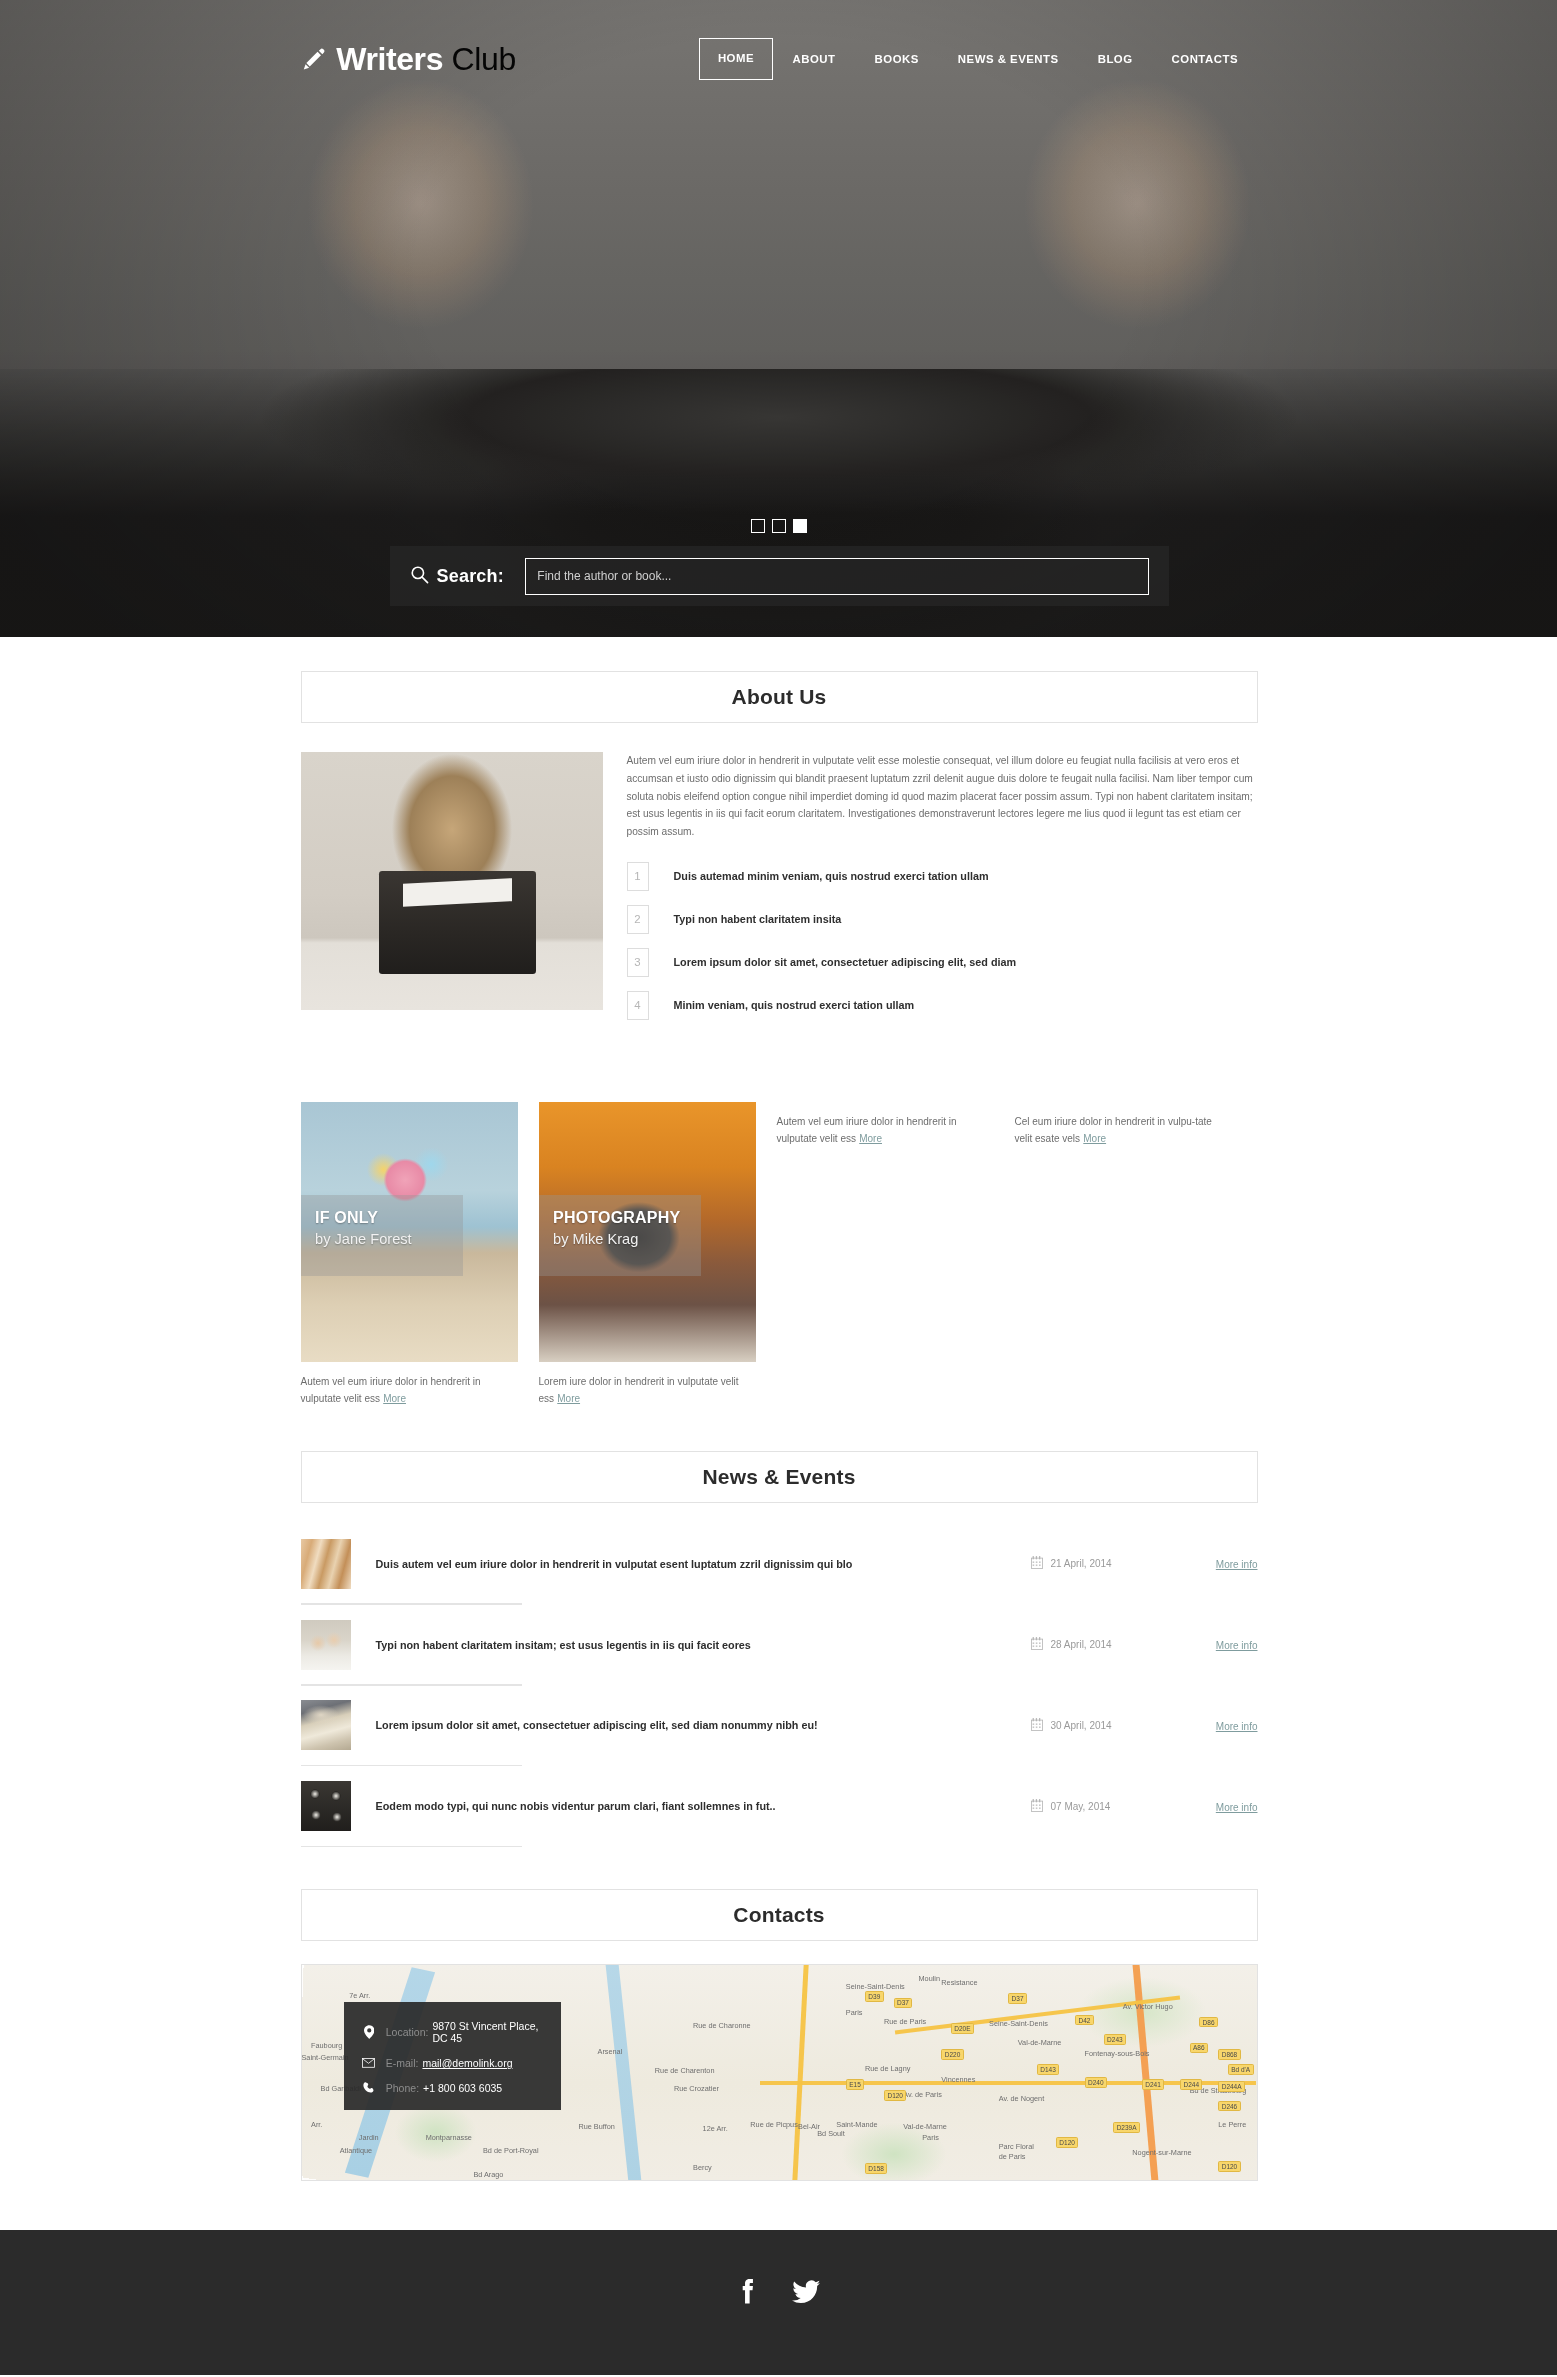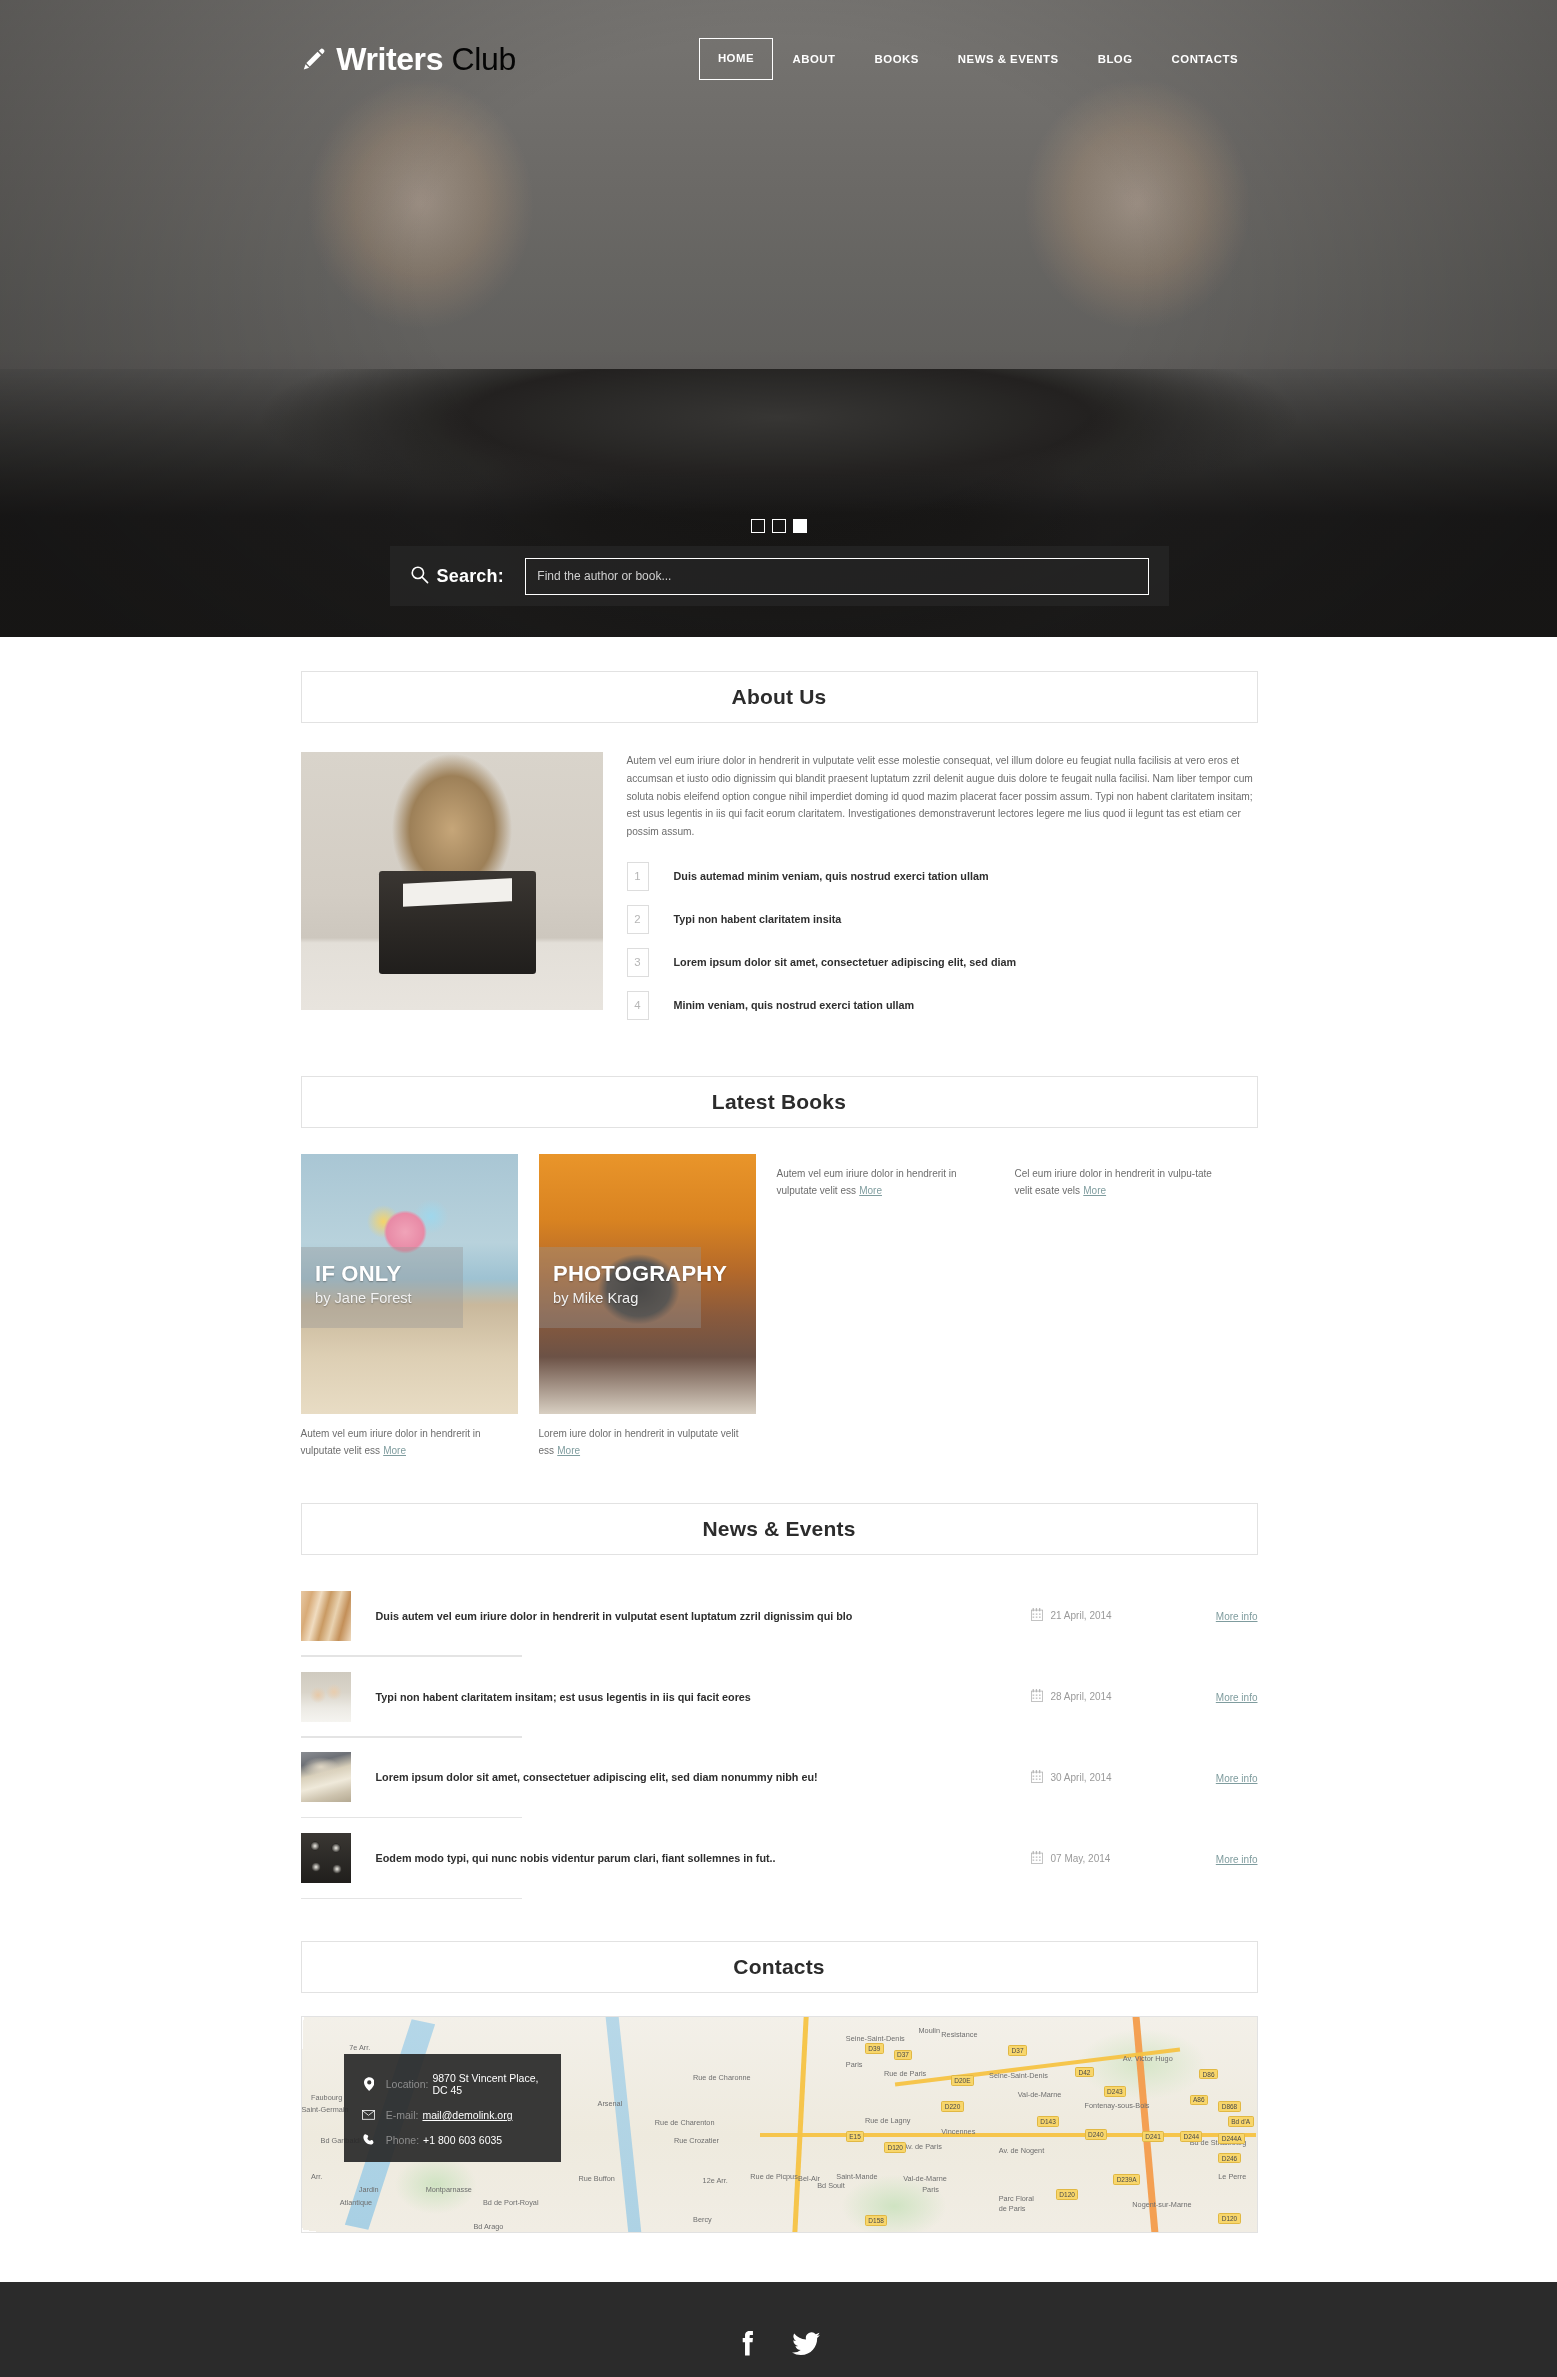--- a/index.html
+++ b/index.html
@@ -180,21 +180,21 @@
       linear-gradient(180deg,#b9ad98 0%,#b0a48e 38%,#a2957f 56%,#b3a58c 74%,#c7b89c 100%);
   }
   .book-overlay{
     position:absolute; left:0; top:93px; width:162px; height:81px;
     background:rgba(150,150,150,.38);
   }
   .book-title-wrap{
     position:absolute; left:14.6px; top:107px; width:179px;
   }
   .book-title{
-    color:#ffffff; font-weight:bold; font-size:22px; letter-spacing:0.2px;
+    color:#ffffff; font-weight:bold; font-size:16px; letter-spacing:0.2px;
     text-shadow:0 0.8px 1.6px rgba(0,0,0,.3); line-height:1.18;
   }
   .book-author{
     color:#f2f2f2; font-size:14.6px; font-weight:300; margin-top:3.2px;
     text-shadow:0 0.8px 1.6px rgba(0,0,0,.3);
   }
   .book-desc{
     margin-top:11.4px; font-size:10px; line-height:1.7; color:#6d6d6d;
   }
   .book-desc a{ color:#7f9c9e; text-decoration:underline; margin-left:3.2px; }
@@ -373,21 +373,20 @@
           <div class="num-item">
             <span class="num-box">4</span>
             <span class="num-label">Minim veniam, quis nostrud exerci tation ullam</span>
           </div>
         </div>
       </div>
     </div>
   </section>
 
   <section class="container" style="padding-top:47px;">
-    <div class="section-title">Latest Books</div>
 
     <div class="books-row">
 
       <div class="book-card">
         <div class="book-img">
           <div class="bk1"></div>
           <div class="book-overlay"></div>
           <div class="book-title-wrap">
             <div class="book-title">IF ONLY</div>
             <div class="book-author">by Jane Forest</div>

